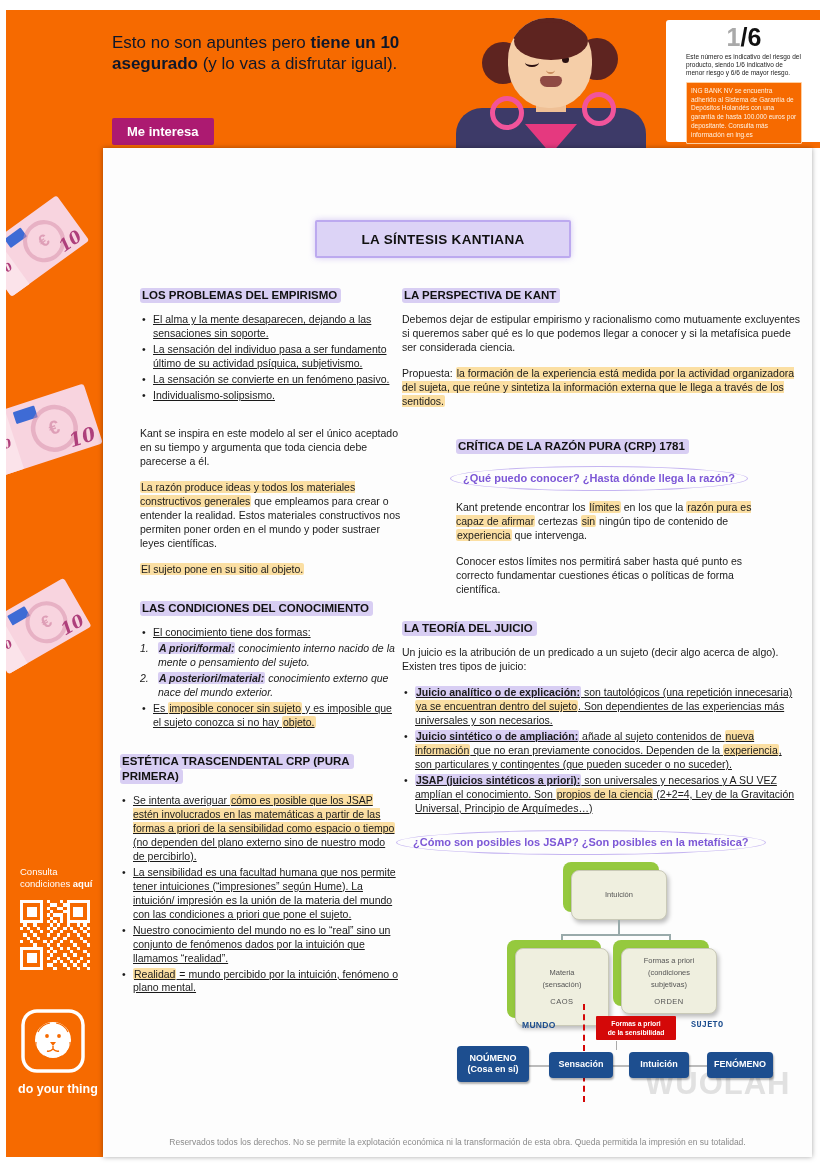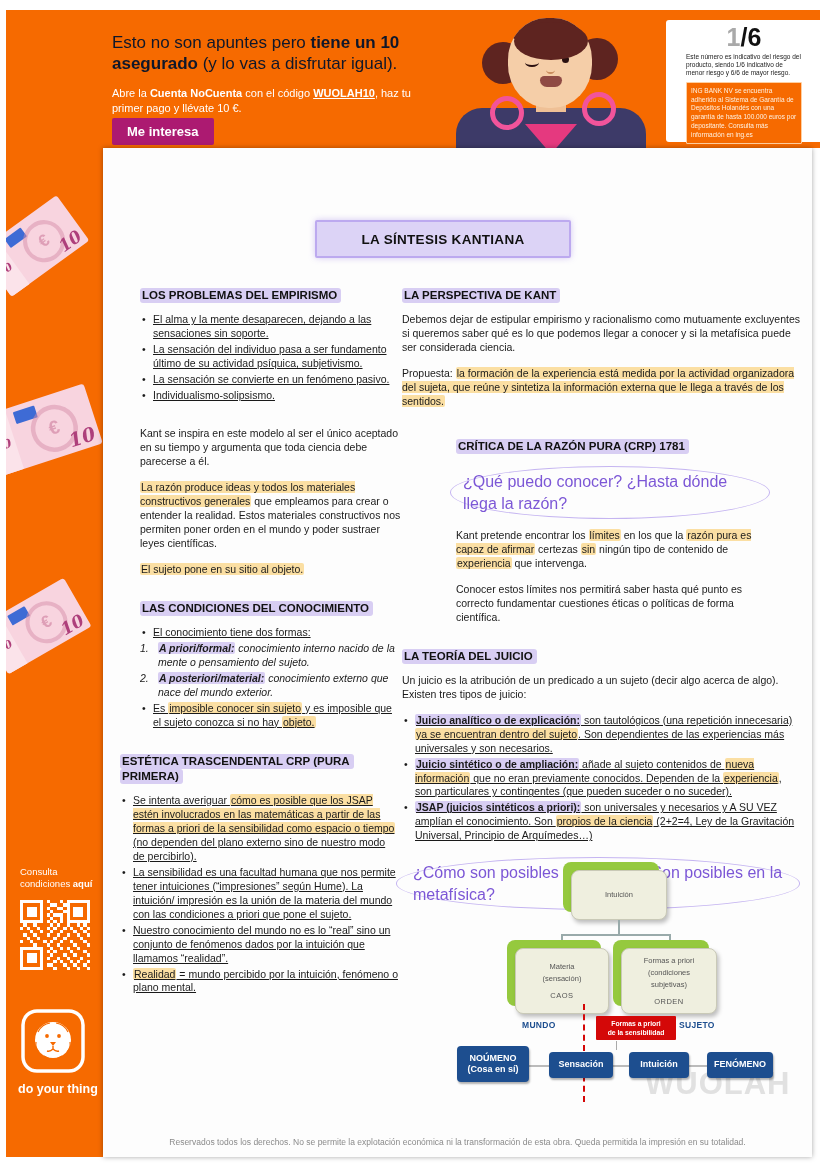--- a/index.html
+++ b/index.html
@@ -68,21 +68,21 @@
   .hd{margin:0 0 10px 0;font-size:11.5px;font-weight:700;color:#111;}
   .hd .bg{background:#D8CEF3;padding:1px 4px 2px 2px;border-radius:3px;-webkit-box-decoration-break:clone;box-decoration-break:clone;}
   p.body{margin:0 0 12px 0;}
   .blist,.nlist{margin:0 0 12px 0;padding:0;list-style:none;}
   .blist .li{position:relative;padding-left:13px;margin-bottom:2px;text-decoration:underline;}
   .blist .li::before{content:"•";position:absolute;left:2px;}
   .nlist{counter-reset:n;font-style:italic;}
   .nlist .li{position:relative;padding-left:18px;margin-bottom:2px;counter-increment:n;}
   .nlist .li::before{content:counter(n) ".";position:absolute;left:0;}
   .sec{margin-top:24px;}
-  .q{color:#7C57D6;font-weight:400;font-size:16px;}
+  .q{color:#7C57D6;font-weight:700;font-size:11px;}
   .ellipse{display:inline-block;border:1.6px solid #C5B5F1;border-radius:50%;padding:4px 12px;margin:2px 0 10px -6px;}
   .crp{margin-left:54px;width:314px;margin-top:30px;}
   .estetica{margin-left:-20px;width:278px;}
   
   .diagram{position:absolute;left:350px;top:716px;width:352px;height:242px;font-size:7.5px;}
   .gnode{position:absolute;}
   .gback{position:absolute;left:-8px;top:-8px;width:100%;height:100%;background:#95C93E;border-radius:8px;}
   .gfront{position:absolute;left:0;top:0;right:0;bottom:0;background:#EFEFDF;border:1px solid #C9C9B7;border-radius:8px;
           box-shadow:2px 3px 4px rgba(0,0,0,.25);display:flex;flex-direction:column;align-items:center;justify-content:center;
           color:#555;text-align:center;line-height:1.6;}
@@ -253,21 +253,20 @@
       <path d="M30 34 h6 l-3 4 z" fill="#F66A00"></path>
       <path d="M33 38 v3 M33 41 q-3 3 -6 2 M33 41 q3 3 6 2" stroke="#F66A00" stroke-width="1.4" fill="none"></path>
       <path d="M18 24 q4 -8 12 -9 M48 24 q-4 -8 -12 -9 M16 34 q-1 6 3 10 M50 34 q1 6 -3 10 M24 48 q4 3 9 3 q5 0 9 -3" stroke="#F66A00" stroke-width="1.2" fill="none"></path>
     </svg>
 
     <div class="tagline">do your thing</div>
   </div>
 
   <div class="banner">
     <div class="bn-head"><span>Esto no son apuntes pero </span><span class="b">tiene un 10 asegurado</span><span> (y lo vas a disfrutar igual).</span></div>
-    <div class="bn-sub"><span>Abre la </span><span class="b">Cuenta NoCuenta</span><span> con el código </span><span class="b u">WUOLAH10</span><span>, haz tu primer pago y llévate 10 €.</span></div>
     <button class="cta">Me interesa</button>
 
     <div class="avatar">
       <div class="av av-shoulders"></div>
       <div class="av av-collar"></div>
       <div class="av av-neck"></div>
       <div class="av av-bun l"></div>
       <div class="av av-bun r"></div>
       <div class="av av-ear l"></div>
       <div class="av av-ear r"></div>
@@ -371,40 +370,40 @@
         <div class="gback"></div>
         <div class="gfront">
             <span class="gsp">Intuición</span>
           </div>
       </div>
       <div class="line" style="left:165px;top:56px;width:2px;height:14px;"></div>
       <div class="line" style="left:108px;top:70px;width:110px;height:2px;"></div>
       <div class="line" style="left:108px;top:70px;width:2px;height:14px;"></div>
       <div class="line" style="left:216px;top:70px;width:2px;height:14px;"></div>
 
-      <div class="gnode" style="left:62px;top:84px;width:94px;height:66px;">
+      <div class="gnode" style="left:62px;top:84px;width:94px;height:78px;">
         <div class="gback"></div>
         <div class="gfront">
           <span class="gsp">Materia</span>
           <span class="gsp">(sensación)</span>
           <span class="gsp caps">CAOS</span>
         </div>
       </div>
       <div class="gnode" style="left:168px;top:84px;width:96px;height:66px;">
         <div class="gback"></div>
         <div class="gfront">
           <span class="gsp">Formas a priori</span>
           <span class="gsp">(condiciones</span>
           <span class="gsp">subjetivas)</span>
           <span class="gsp caps">ORDEN</span>
         </div>
       </div>
 
       <div class="dlabel" style="left:55px;top:156px;margin-left:14px;">MUNDO</div>
-      <div class="dlabel" style="left:226px;top:156px;">SUJETO</div>
+      <div class="dlabel" style="left:238px;top:156px;font-family:Liberation Mono, monospace;">SUJETO</div>
 
       <div class="dline" style="left:130px;top:140px;height:98px;"></div>
       <div class="redbox" style="left:143px;top:152px;width:72px;">
         <span>Formas a priori</span><br>
         <span>de la sensibilidad</span>
       </div>
       <div class="line" style="left:163px;top:177px;width:1px;height:9px;background:#aaa;"></div>
 
       <div class="line" style="left:10px;top:201px;width:310px;height:2px;background:#bbb;"></div>
       <div class="fnode" style="left:4px;top:182px;width:72px;height:36px;">

